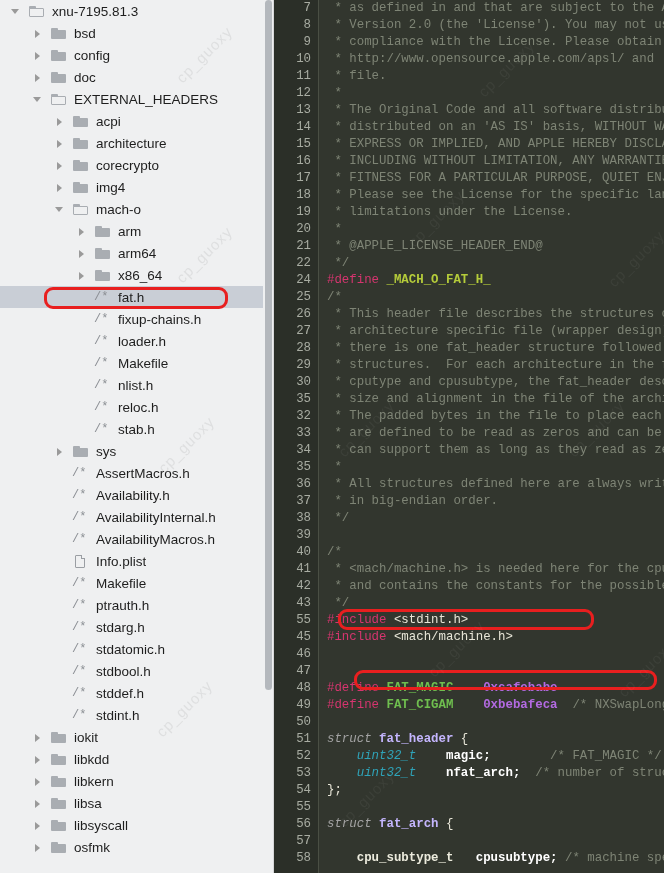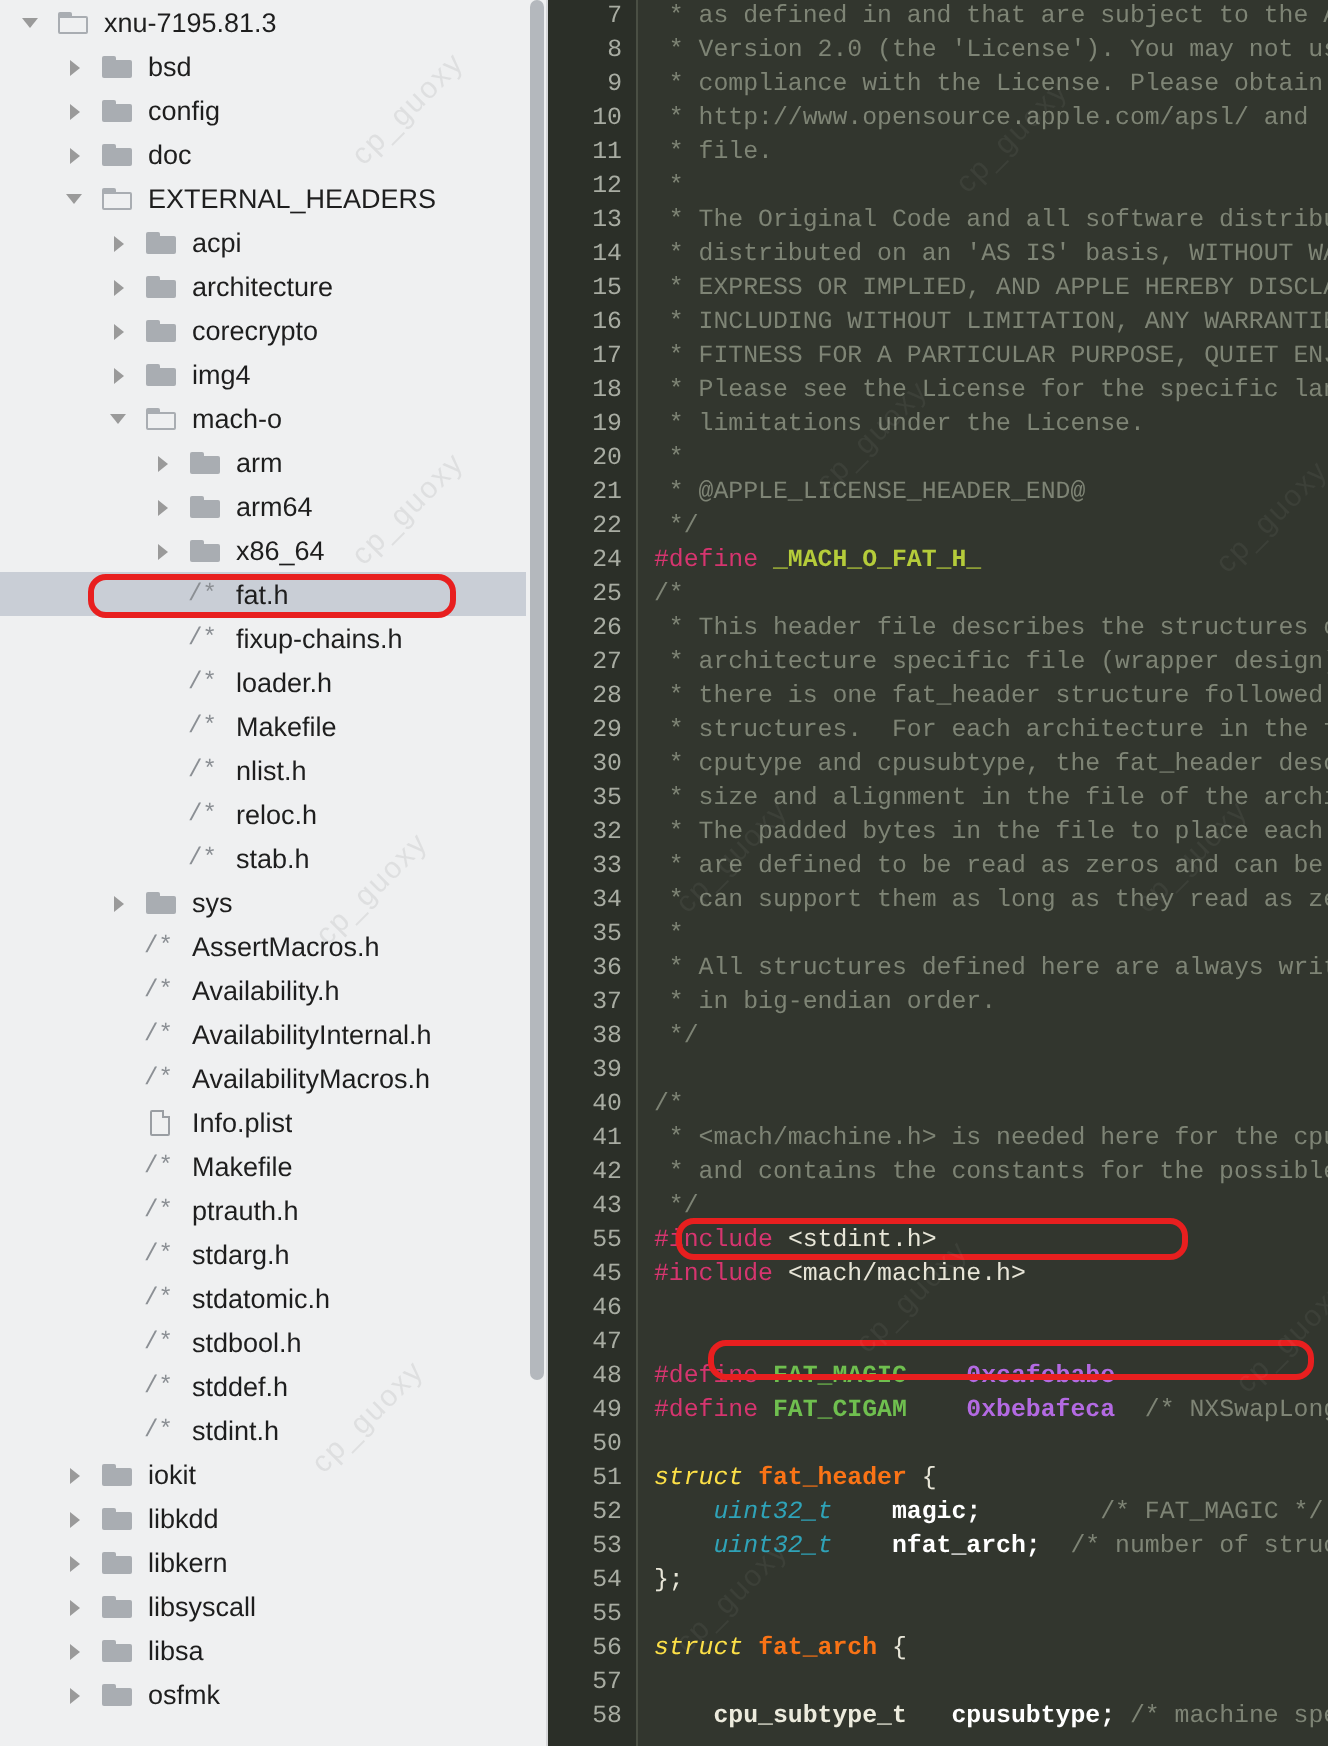--- a/index.html
+++ b/index.html
@@ -193,24 +193,24 @@
     color: #e8e6d8;
     overflow: hidden;
   }
 
   
   .cm   { color: #7e8475; }            
   .pp   { color: #d6356f; }            
   .mac  { color: #ecebdd; font-weight:bold; }  
   .mac2 { color: #b5cc3a; font-weight:bold; }  
   .str  { color: #e8e6d8; }            
-  .kw   { color: #fde047; font-style: italic; } 
+  .kw   { color: #a3a3a3; font-style: italic; } 
   .ty   { color: #2fa3b8; font-style: italic; } 
   .tyb  { color: #ecebdd; font-weight: bold; }  
-  .id   { color: #f97316; font-weight:bold; }   
+  .id   { color: #c4b5fd; font-weight:bold; }   
   .fld  { color: #ffffff; font-weight: bold; }  
   .num  { color: #b36ae2; font-weight: bold; }  
   .defn { color: #6fbf4f; font-weight: bold; }  
   .pun  { color: #e8e6d8; }
 
   
   .annot {
     position: absolute;
     border: 3px solid #e81f1f;
     border-radius: 9px;
@@ -489,28 +489,28 @@
           <div class="twisty closed"></div>
           <div style="flex: 0 0 6px;"></div>
           <div class="ficon folder"></div>
           <div class="label">libkern</div>
         </div>
         <div class="row">
           <div style="flex: 0 0 32px;"></div>
           <div class="twisty closed"></div>
           <div style="flex: 0 0 6px;"></div>
           <div class="ficon folder"></div>
+          <div class="label">libsa</div>
+        </div>
+        <div class="row">
+          <div style="flex: 0 0 32px;"></div>
+          <div class="twisty closed"></div>
+          <div style="flex: 0 0 6px;"></div>
+          <div class="ficon folder"></div>
           <div class="label">libsyscall</div>
-        </div>
-        <div class="row">
-          <div style="flex: 0 0 32px;"></div>
-          <div class="twisty closed"></div>
-          <div style="flex: 0 0 6px;"></div>
-          <div class="ficon folder"></div>
-          <div class="label">libsa</div>
         </div>
         <div class="row">
           <div style="flex: 0 0 32px;"></div>
           <div class="twisty closed"></div>
           <div style="flex: 0 0 6px;"></div>
           <div class="ficon folder"></div>
           <div class="label">osfmk</div>
         </div>
       </div>
 

